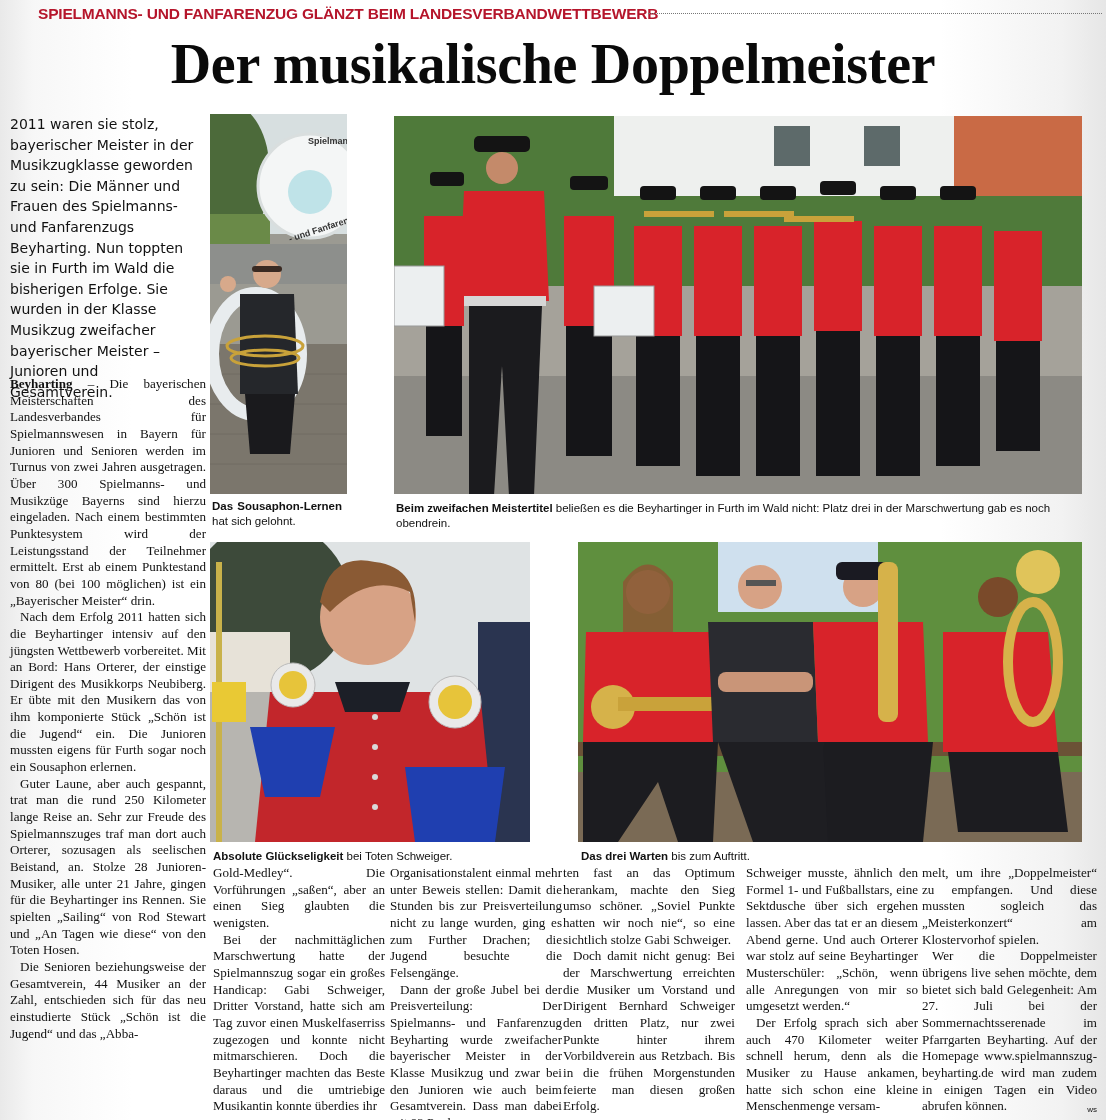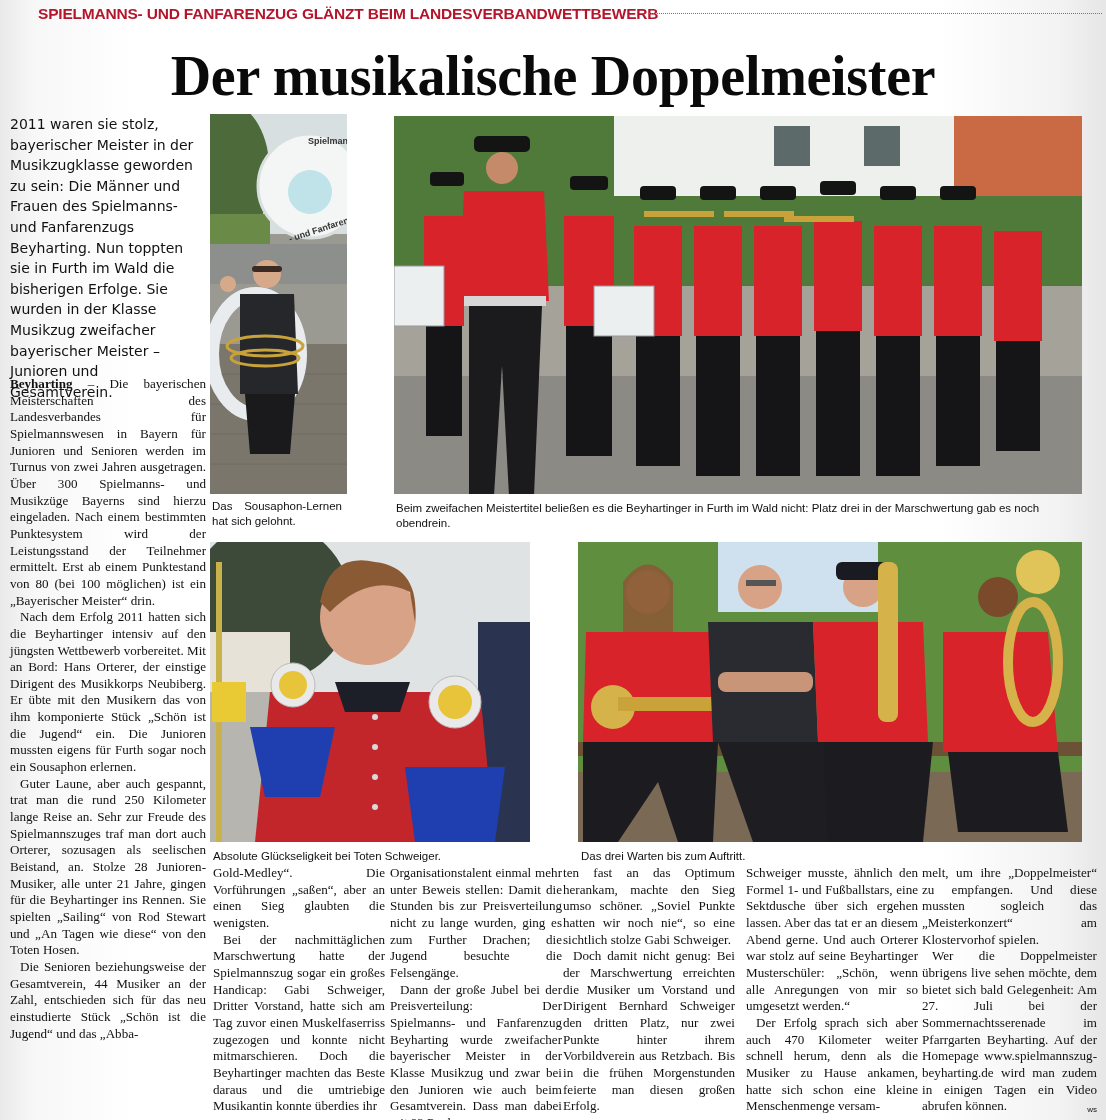--- a/index.html
+++ b/index.html
@@ -2,32 +2,32 @@
 <html><head>
 <meta charset="utf-8">
 <style>
   html,body{margin:0;padding:0;}
   body{width:1106px;height:1120px;position:relative;overflow:hidden;
     background:linear-gradient(90deg,#e9e9e9 0%,#f7f7f7 3%,#ffffff 12%,#ffffff 85%,#f2f2f2 96%,#e6e6e6 100%);
     font-family:"Liberation Serif",serif;color:#111;}
   .kicker{position:absolute;left:10px;top:5px;font-family:"Liberation Sans",sans-serif;font-weight:bold;
     font-size:15.5px;color:#b5152b;letter-spacing:-0.2px;white-space:nowrap;margin-left:28px;}
   .kicker-rule{position:absolute;left:648px;top:13px;width:454px;border-top:1px dotted #777;}
-  .headline{position:absolute;left:0;top:40px;width:1106px;text-align:center;font-family:"Liberation Serif",serif;
+  .headline{position:absolute;left:0;top:28px;width:1106px;text-align:center;font-family:"Liberation Serif",serif;
     font-weight:bold;font-size:56px;line-height:72px;color:#0a0a0a;letter-spacing:-0.3px;}
   .lead{position:absolute;left:10px;top:114px;width:190px;font-family:"DejaVu Sans",sans-serif;
     font-size:14px;line-height:20.6px;color:#111;}
   .col{position:absolute;font-size:13.1px;line-height:16.65px;text-align:justify;color:#111;hyphens:manual;}
   .col p{margin:0;text-indent:10px;}
   .col p.first{text-indent:0;}
   .col p.noind{text-indent:0;}
   .col b{font-weight:bold;}
   .photo{position:absolute;overflow:hidden;}
   .cap{position:absolute;font-family:"Liberation Sans",sans-serif;font-size:11.5px;line-height:15px;color:#111;}
-  .cap b{font-weight:normal;}
+  .cap b{font-weight:bold;}
   .ws{font-family:"Liberation Sans",sans-serif;font-size:8px;}
 </style>
 </head>
 <body>
 
 <div class="kicker">SPIELMANNS- UND FANFARENZUG GLÄNZT BEIM LANDESVERBANDWETTBEWERB</div>
 <div class="kicker-rule"></div>
 <h1 class="headline" style="margin:0;">Der musikalische Doppelmeister</h1>
 
 <div class="lead">2011 waren sie stolz, bayerischer Meister in der Musikzugklasse geworden zu sein: Die Männer und Frauen des Spielmanns- und Fanfarenzugs Beyharting. Nun toppten sie in Furth im Wald die bisherigen Erfolge. Sie wurden in der Klasse Musikzug zweifacher bayerischer Meister – Junioren und Gesamtverein.</div>

